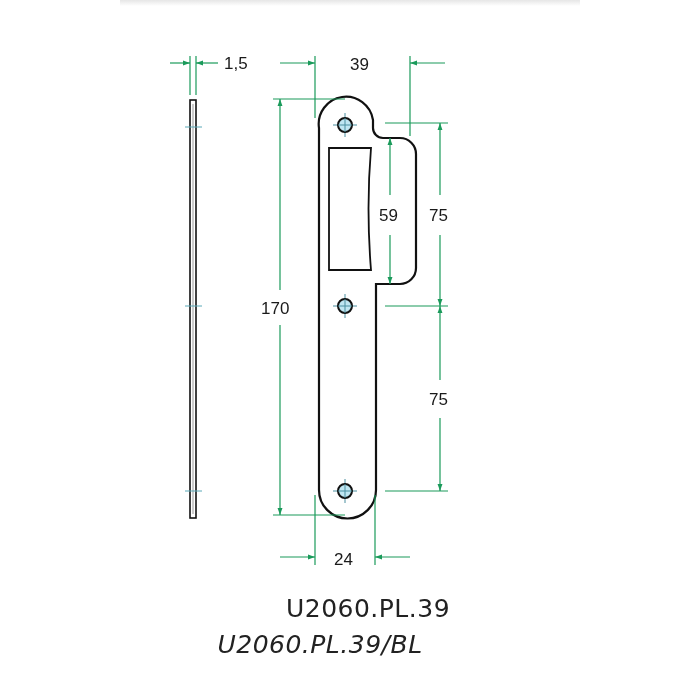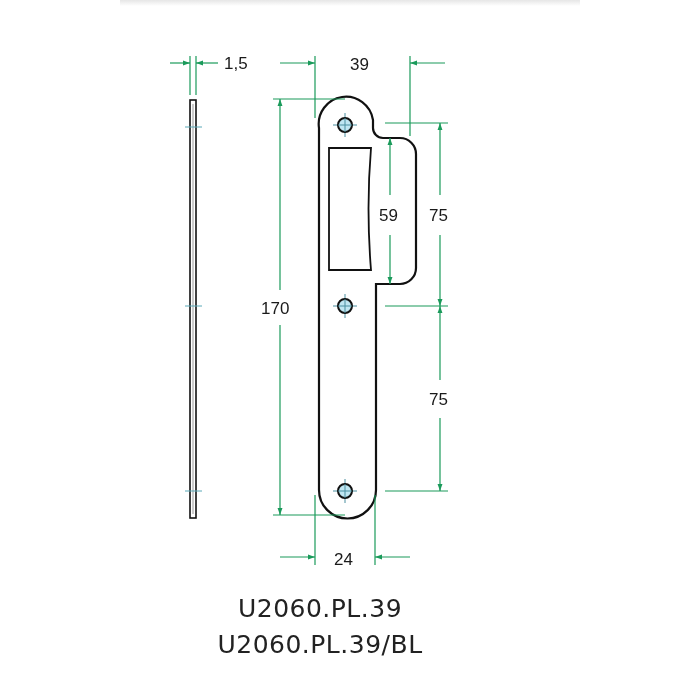--- a/index.html
+++ b/index.html
@@ -3,22 +3,22 @@
 <meta charset="utf-8">
 <style>
   html, body { margin: 0; padding: 0; background: #ffffff; }
   body { width: 700px; height: 700px; position: relative; overflow: hidden; font-family: "Liberation Sans", sans-serif; }
   .topbar { position: absolute; left: 120px; top: 0; width: 460px; height: 6px;
             background: linear-gradient(#e6e6e6, #ffffff); }
   svg.drawing { position: absolute; left: 0; top: 0; }
   .dim { font-family: "Liberation Sans", sans-serif; font-size: 17px; fill: #1a1a1a; }
   .caption { position: absolute; left: 0; width: 640px; text-align: center; font-family: "DejaVu Sans", sans-serif;
              font-size: 25px; color: #222; letter-spacing: 0.5px; }
-  .cap1 { top: 594px; }
-  .cap2 { top: 630px; }
+  .cap1 { top: 594px; margin-left: 48px; }
+  .cap2 { top: 630px; font-style: italic; }
 </style>
 </head>
 <body>
 
 <div class="topbar"></div>
 
 <svg class="drawing" width="700" height="700" viewBox="0 0 700 700">
   <defs>
     <marker id="arr" viewBox="0 0 10 10" refX="10" refY="5" markerWidth="7" markerHeight="10" orient="auto-start-reverse" markerUnits="userSpaceOnUse">
       <path d="M0,1.5 L10,5 L0,8.5 z" fill="#1a9a5a"></path>

